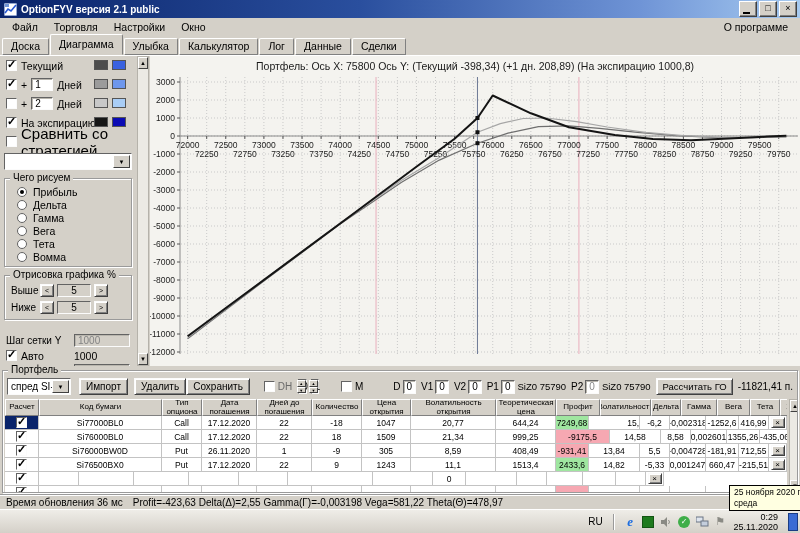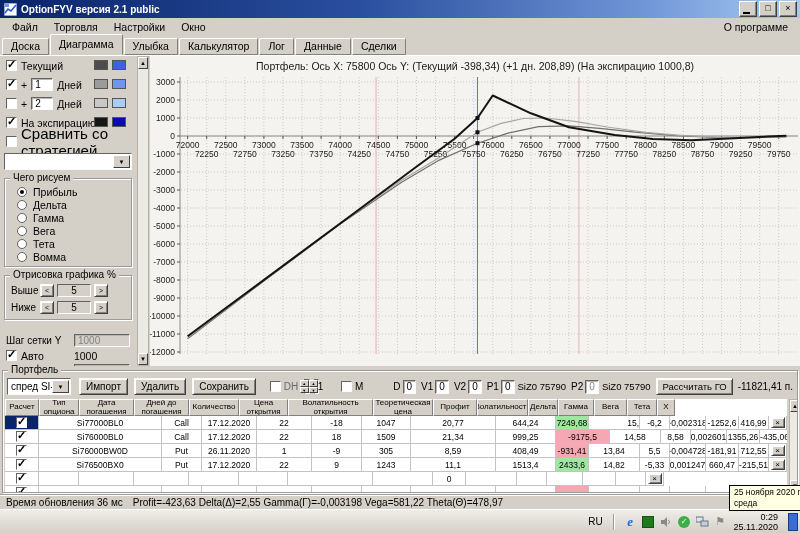--- a/index.html
+++ b/index.html
@@ -427,21 +427,21 @@
   <div class="portfolio">
     <span class="pgroup-label">Портфель</span>
     <div class="pgroup">
       <div class="ptoolbar">
         <span class="dd pdd">
           <span>спред SI-2</span>
           <span class="dd-btn">▼</span>
         </span>
         <span class="btn tbtn" style="margin-left:8px">Импорт</span>
         <span class="btn tbtn" style="margin-left:6px">Удалить</span>
-        <span class="btn tbtn" style="margin-left:6px">Сохранить</span>
+        <span class="btn tbtn" style="">Сохранить</span>
         <span class="cb" style="margin-left:14px"></span>
         <span style="margin-left:3px;color:#6a6a6a">DH</span>
         <span class="spin" style="margin-left:6px">
           <span class="v">0</span>
           <span class="ars">
               <span>▲</span>
               <span>▼</span>
             </span>
         </span>
         <span class="spin" style="margin-left:4px">
@@ -464,20 +464,21 @@
         <span class="sfx">SiZ0 75790</span>
         <span class="plbl">P2</span>
         <span class="inp pin w dis">0</span>
         <span class="sfx">SiZ0 75790</span>
         <span class="btn calc">Рассчитать ГО</span>
         <span class="result">-11821,41 п.</span>
       </div>
       <div class="ptable" id="ptable">
           <div class="trow thead">
             <div class="tcell" style="width: 34px;">Расчет</div>
+            <div class="tcell" style="width: 123px;">Код бумаги</div>
             <div class="tcell" style="width: 40px;">Тип
 опциона</div>
             <div class="tcell" style="width: 55px;">Дата
 погашения</div>
             <div class="tcell" style="width: 55px;">Дней до
 погашения</div>
             <div class="tcell" style="width: 50px;">Количество</div>
             <div class="tcell" style="width: 49px;">Цена
 открытия</div>
             <div class="tcell" style="width: 85px;">Волатильность

